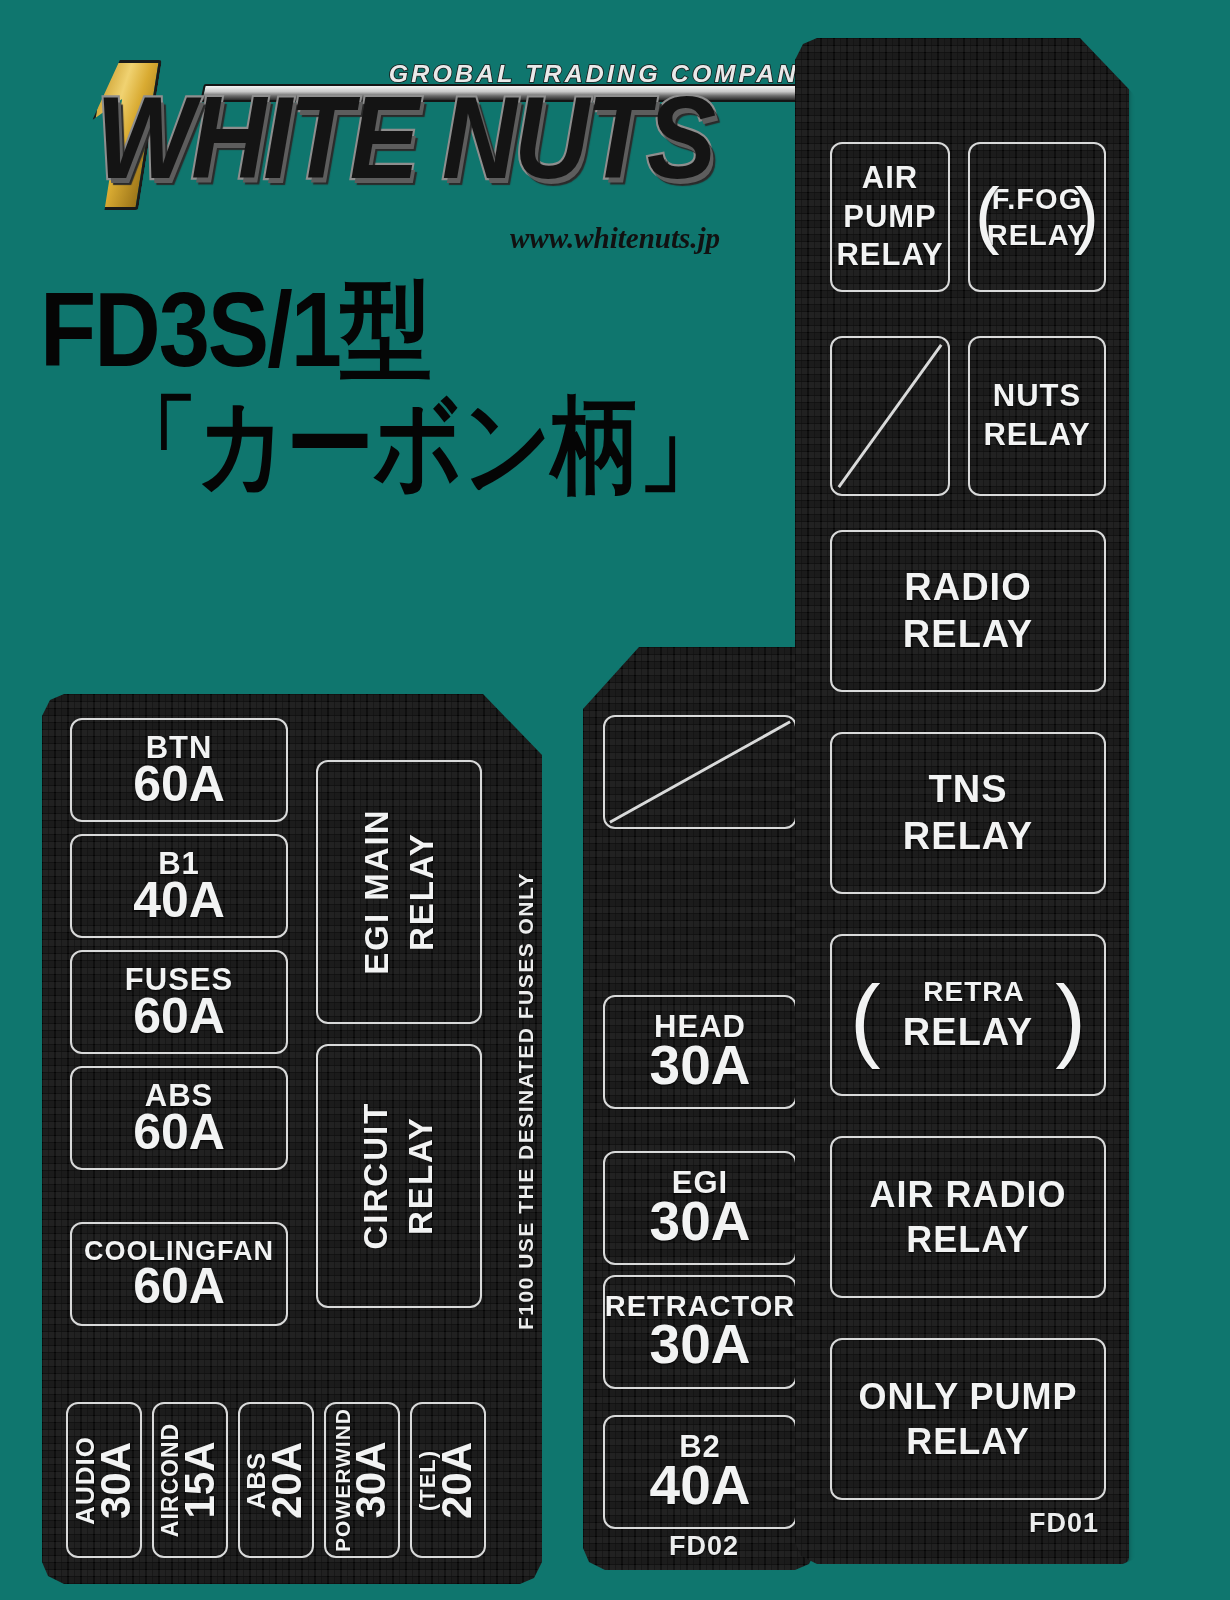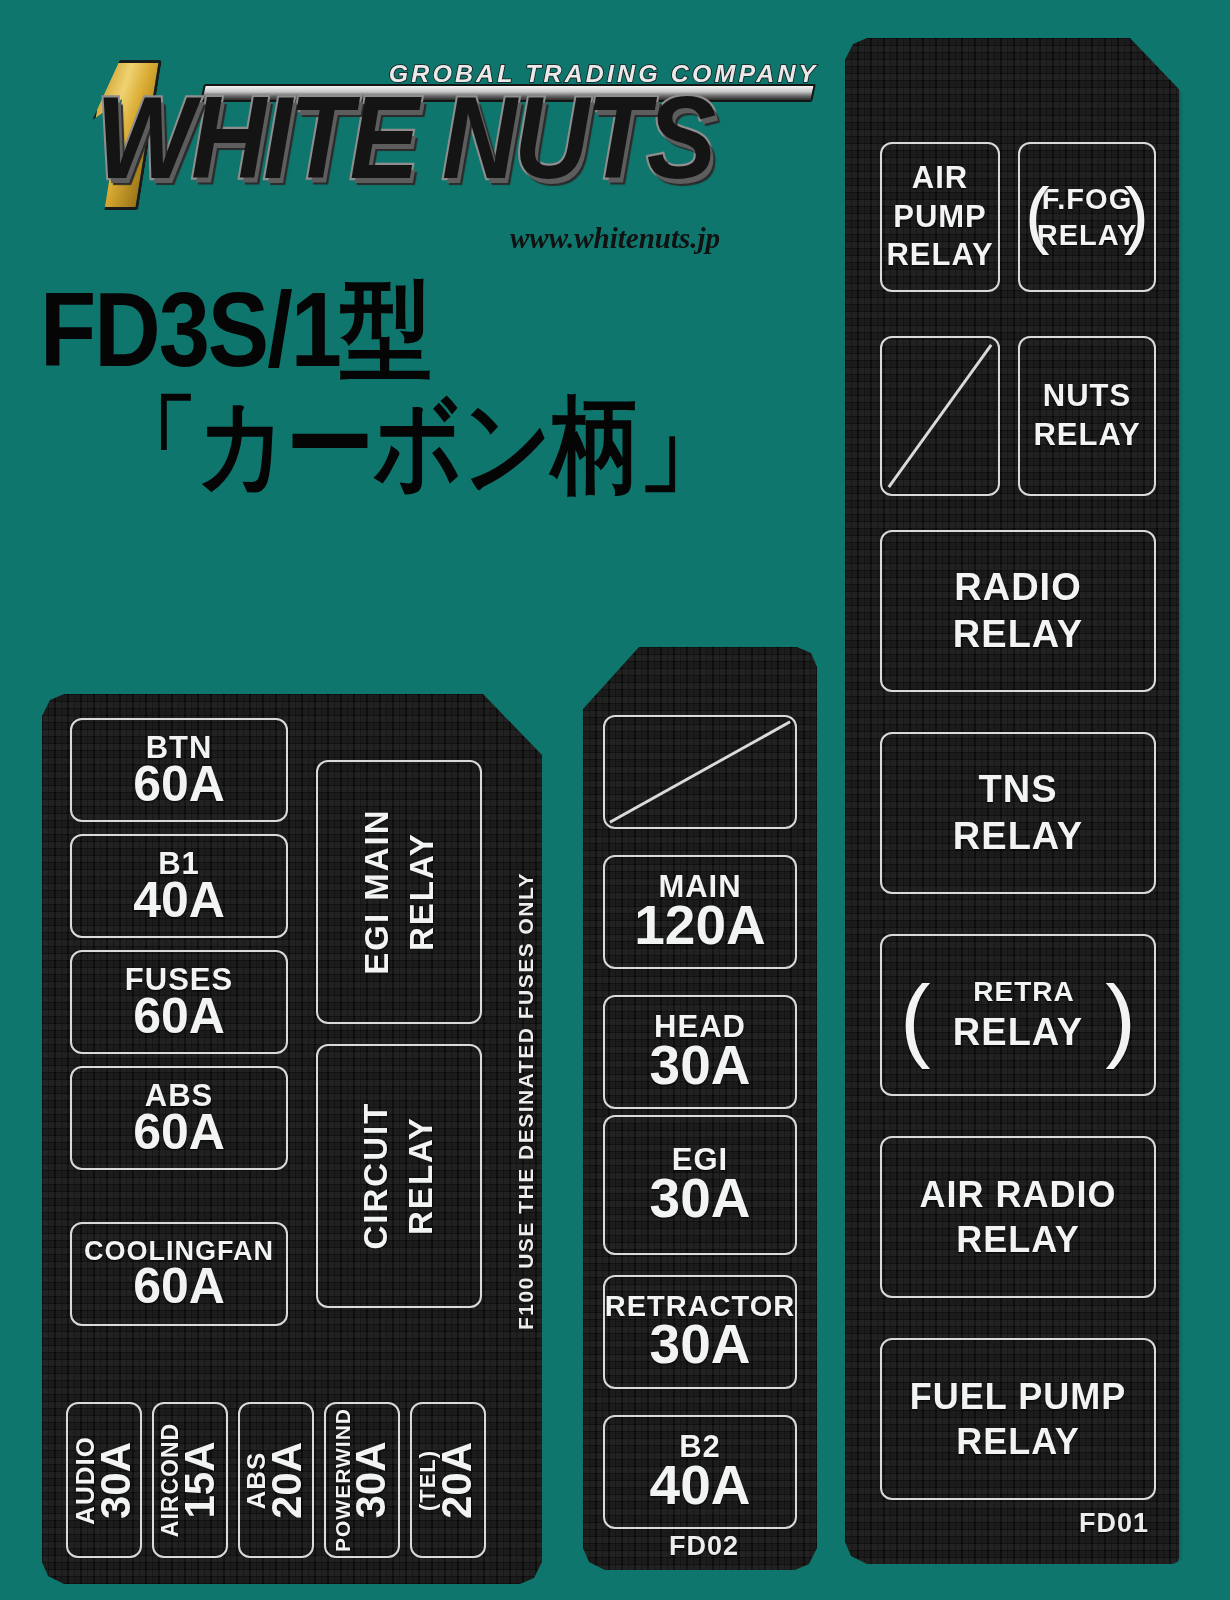--- a/index.html
+++ b/index.html
@@ -363,45 +363,41 @@
 
   <div class="panel" id="panel-middle" style="left:583px; top:647px; width:234px; height:923px; border-radius:20px;
               clip-path: polygon(0 62px, 56px 0, 214px 0, 228px 6px, 234px 20px, 234px 901px, 226px 917px, 212px 923px, 22px 923px, 6px 915px, 0 901px);">
 
     <div class="cell blank" style="left:20px; top:68px; width:194px; height:114px;">
       <svg viewBox="0 0 194 114" preserveAspectRatio="none">
         <line x1="5" y1="109" x2="189" y2="5" stroke="#d9dada" stroke-width="3"></line>
       </svg>
     </div>
 
-    <div class="cell" style="left:20px; top:208px; width:194px; height:114px;">
-      <div class="nm">MAIN</div>
-      <div class="amp" style="font-size:55px;">120A</div>
-    </div>
     <div class="cell" style="left:20px; top:348px; width:194px; height:114px;">
       <div class="nm">HEAD</div>
       <div class="amp" style="font-size:55px;">30A</div>
     </div>
-    <div class="cell" style="left:20px; top:468px; width:194px; height:140px;">
+    <div class="cell" style="left:20px; top:504px; width:194px; height:114px;">
       <div class="nm">EGI</div>
       <div class="amp" style="font-size:55px;">30A</div>
     </div>
     <div class="cell" style="left:20px; top:628px; width:194px; height:114px;">
       <div class="nm" style="font-size:29px;">RETRACTOR</div>
       <div class="amp" style="font-size:55px;">30A</div>
     </div>
     <div class="cell" style="left:20px; top:768px; width:194px; height:114px;">
       <div class="nm">B2</div>
       <div class="amp" style="font-size:55px;">40A</div>
     </div>
 
     <div class="panel-code" style="left:86px; top:884px;">FD02</div>
   </div>
 
-  <div class="panel" id="panel-right" style="left:845px; top:38px; width:334px; height:1526px; border-radius:7px;
+  <div class="panel" id="panel-right" style="left:795px; top:38px; width:334px; height:1526px; border-radius:7px;
               clip-path: polygon(0 22px, 8px 6px, 22px 0, 285px 0, 350px 68px, 350px 1506px, 342px 1520px, 328px 1526px, 22px 1526px, 6px 1518px, 0 1504px);">
 
     <div class="cell relay" style="left:35px; top:104px; width:120px; height:150px;">
       <div class="rl">AIR</div>
       <div class="rl">PUMP</div>
       <div class="rl">RELAY</div>
     </div>
     <div class="cell relay" style="left:173px; top:104px; width:138px; height:150px;">
       <span class="paren" style="left:5px; top:34px; font-size:74px;">(</span>
       <div class="rl" style="font-size:29px;">F.FOG</div>
@@ -435,20 +431,20 @@
       <div class="rl" style="font-size:38px;">RELAY</div>
       <span class="paren" style="right:18px; top:36px; font-size:92px;">)</span>
     </div>
 
     <div class="cell relay" style="left:35px; top:1098px; width:276px; height:162px;">
       <div class="rl" style="font-size:36px;">AIR RADIO</div>
       <div class="rl" style="font-size:36px;">RELAY</div>
     </div>
 
     <div class="cell relay" style="left:35px; top:1300px; width:276px; height:162px;">
-      <div class="rl" style="font-size:36px;">FUEL PUMP</div>
+      <div class="rl" style="font-size:36px;">ONLY PUMP</div>
       <div class="rl" style="font-size:36px;">RELAY</div>
     </div>
 
     <div class="panel-code" style="left:234px; top:1470px;">FD01</div>
   </div>
 
 </div>
 
 </body></html>

